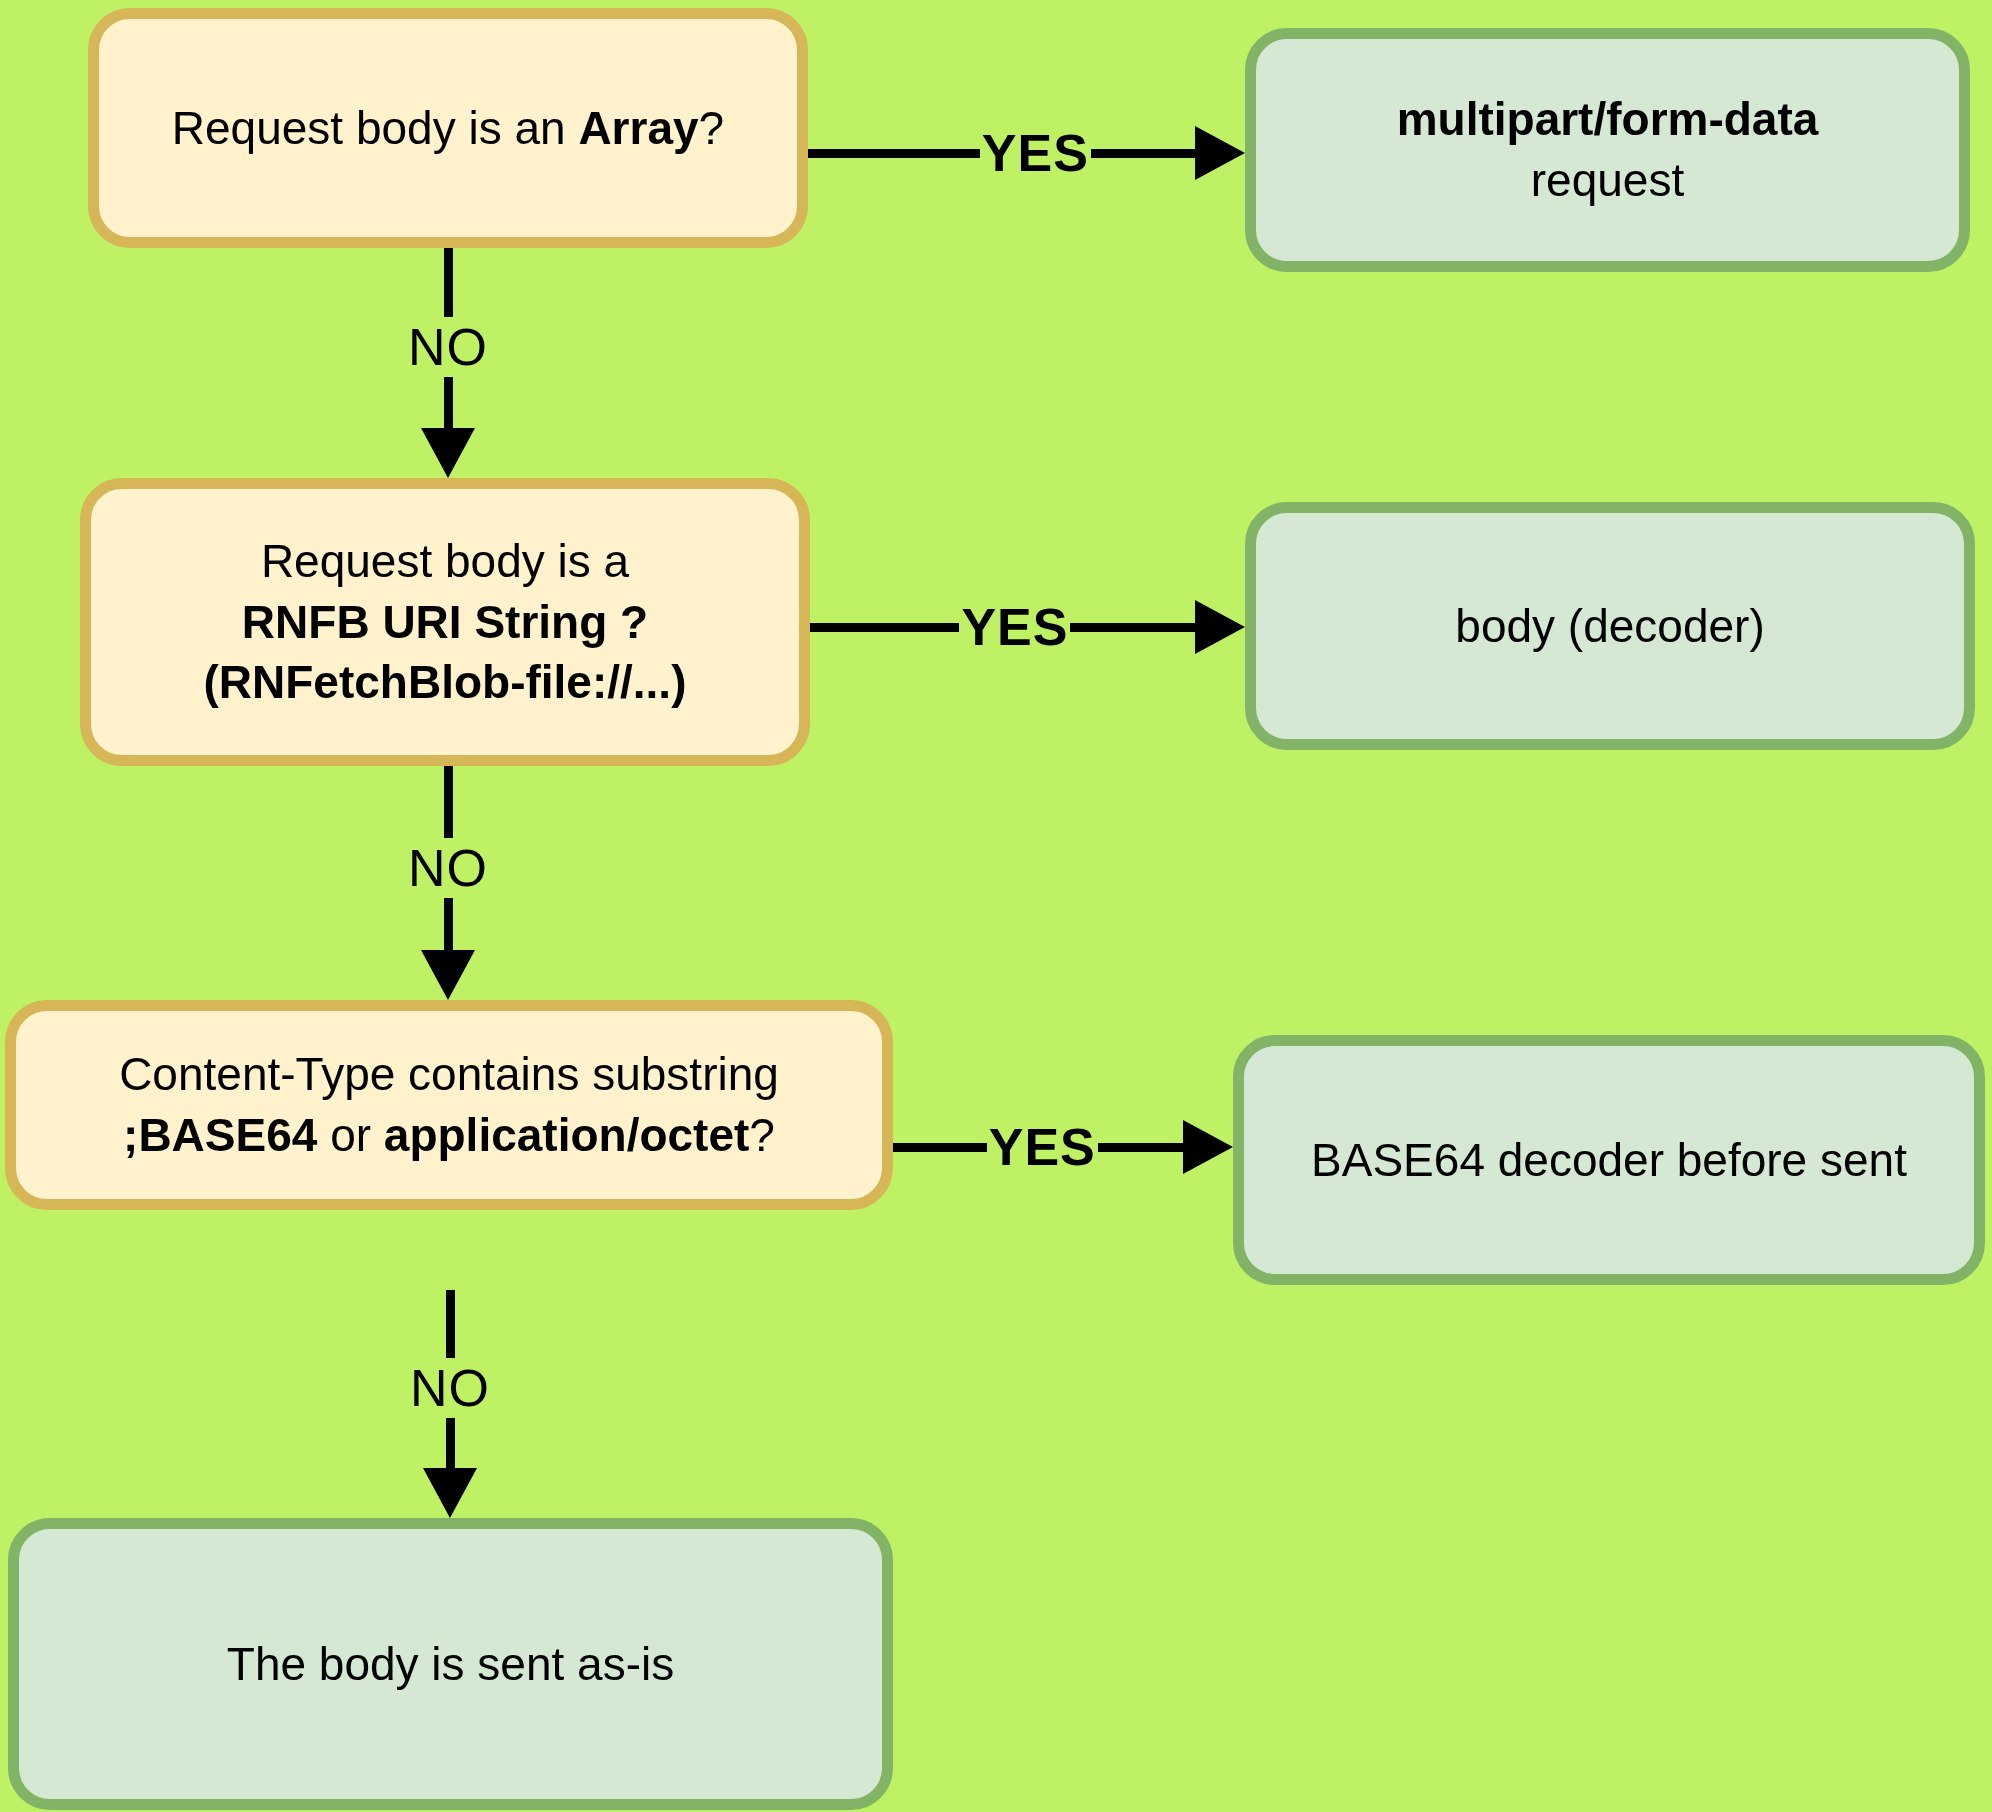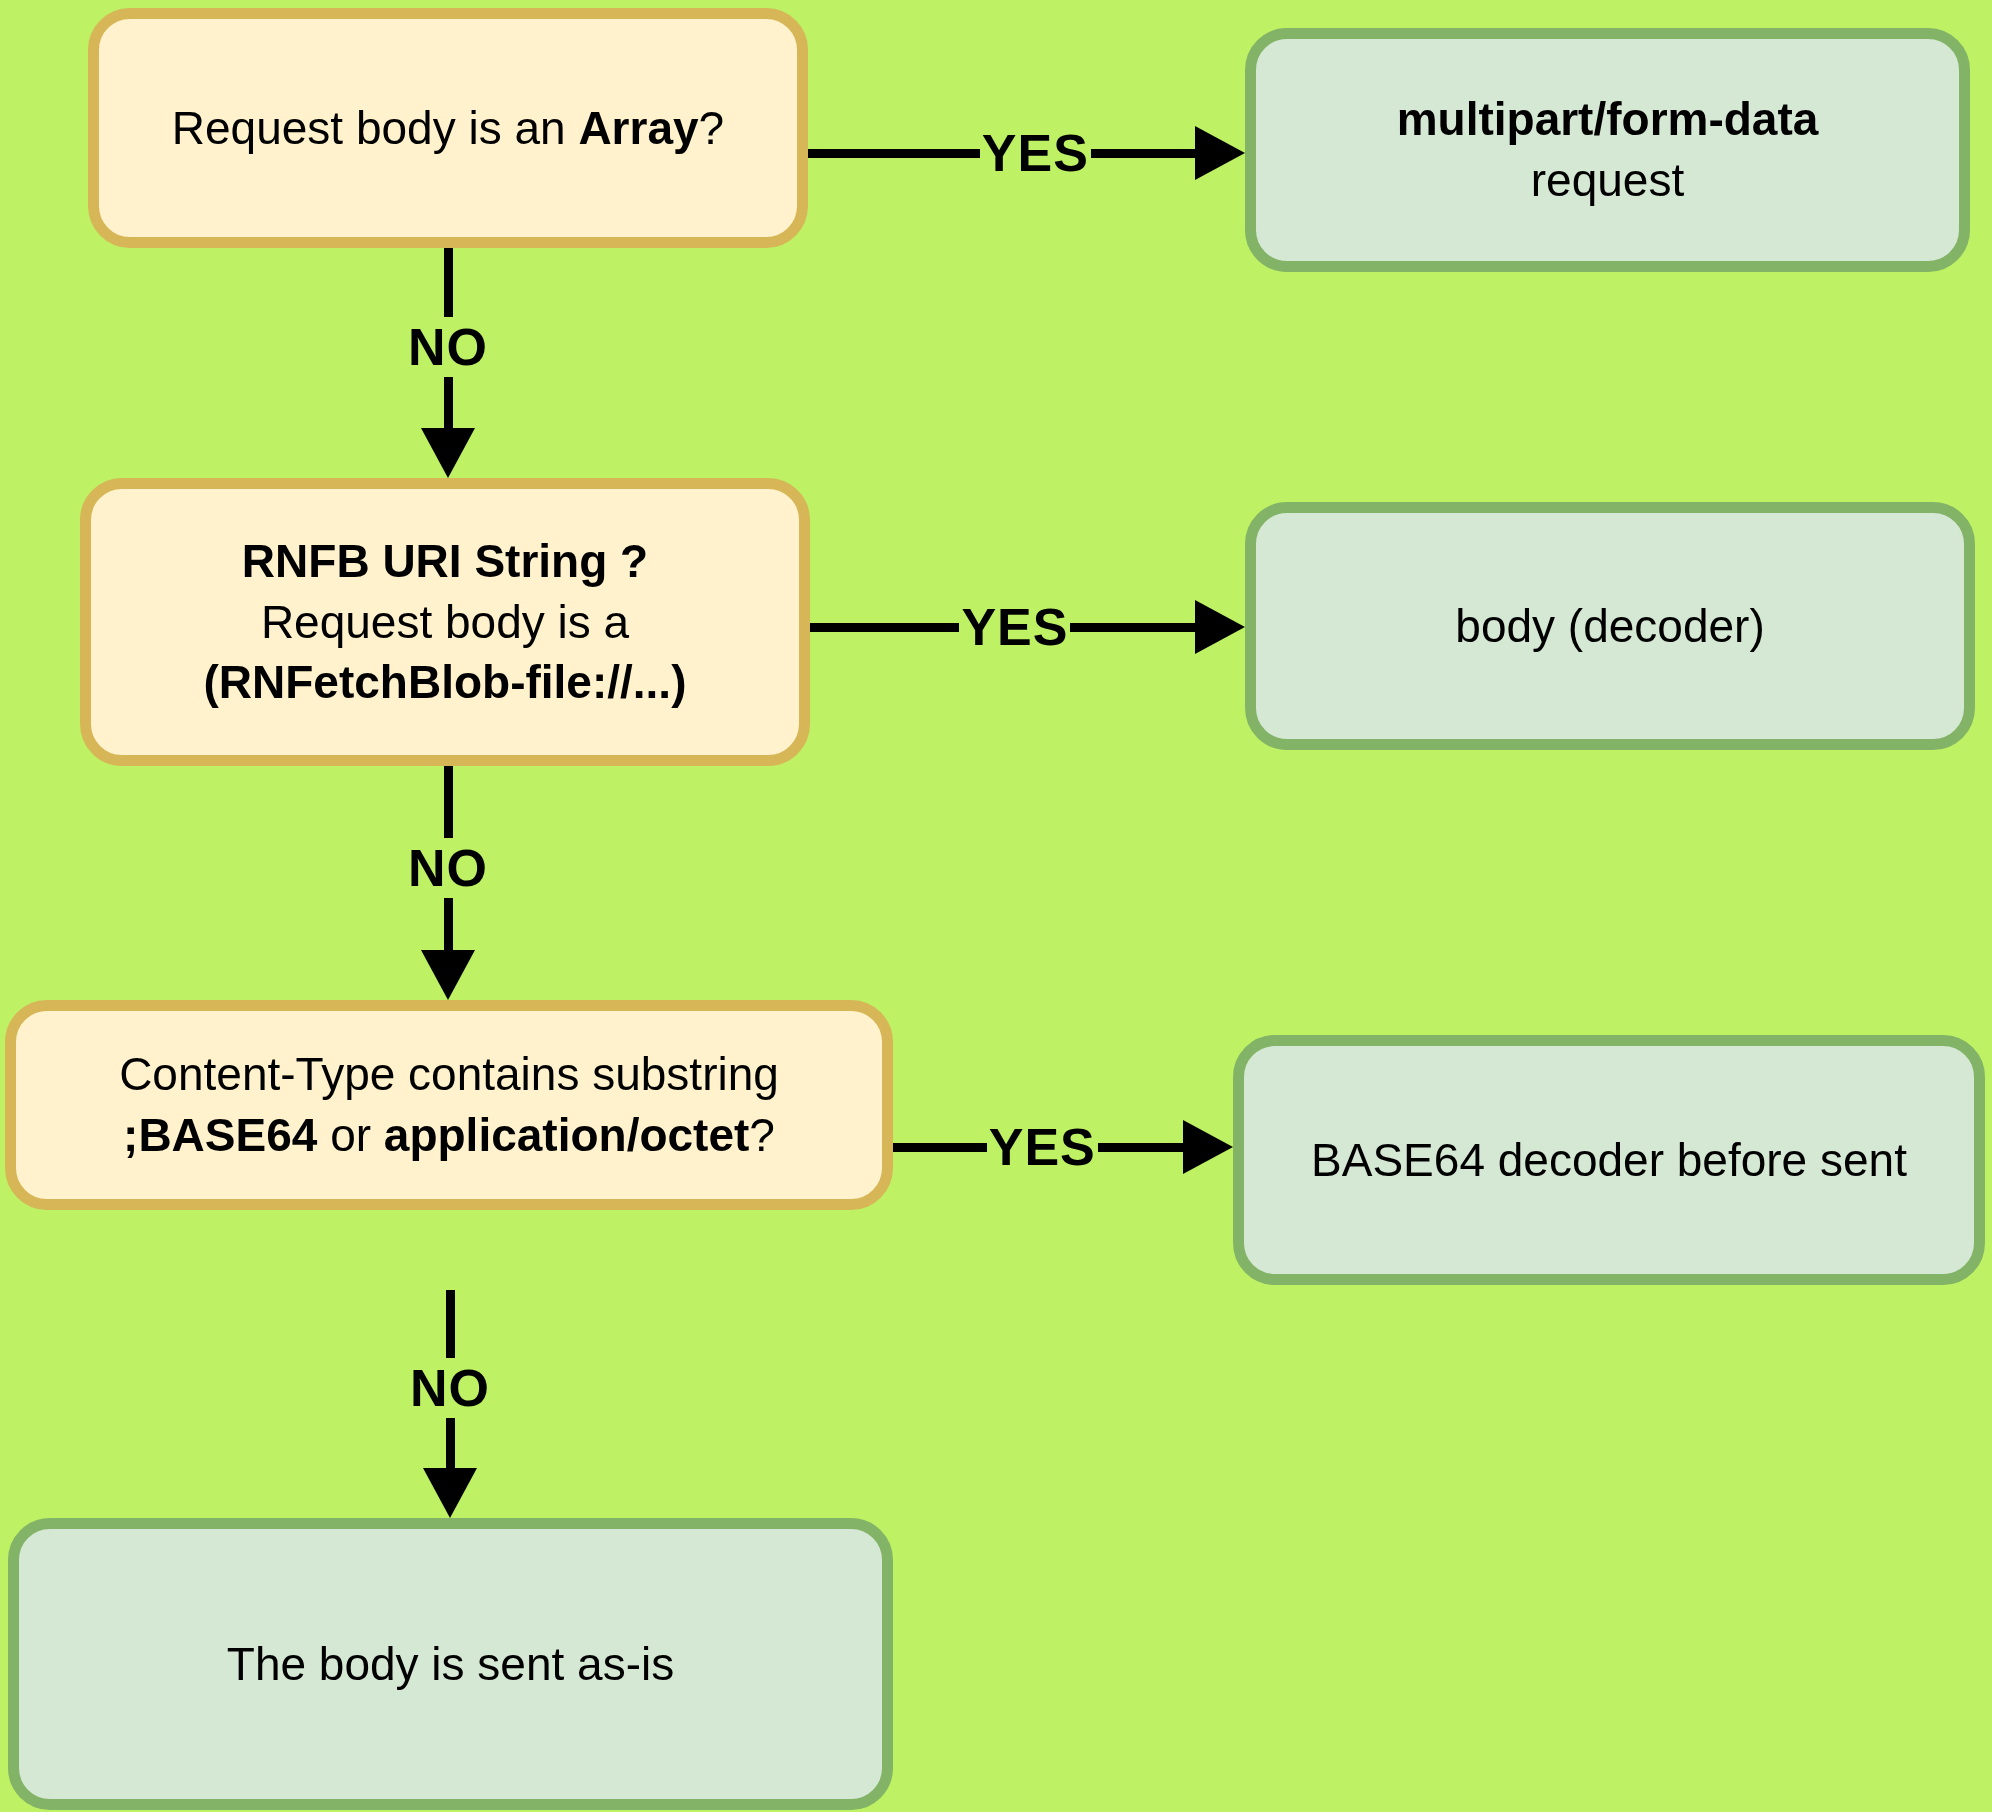--- a/index.html
+++ b/index.html
@@ -66,21 +66,21 @@
 
   
   .vconn {
     position: absolute;
     display: flex;
     flex-direction: column;
     align-items: center;
   }
   .vconn .seg { width: 9px; background: var(--line, #000); }
   .vconn .lbl {
-    font-weight: bold;
+    font-weight: normal;
     font-size: 52px;
     letter-spacing: 1px;
     padding: 4px 0;
     line-height: 1;
   }
   .vconn .head {
     width: 0; height: 0;
     border-left: 27px solid transparent;
     border-right: 27px solid transparent;
     border-top: 50px solid var(--line, #000);
@@ -131,22 +131,22 @@
   </div>
 
   <div class="vconn" id="no1">
     <div class="seg s1"></div>
     <div class="lbl">NO</div>
     <div class="seg s2"></div>
     <div class="head"></div>
   </div>
 
   <div class="box q" id="q2">
+    <div><span>Request body is a</span></div>
     <div><span class="b">RNFB URI String ?</span></div>
-    <div><span>Request body is a</span></div>
     <div><span class="b">(RNFetchBlob-file://...)</span></div>
   </div>
 
   <div class="hconn" id="yes2">
     <div class="seg s1"></div>
     <div class="lbl">YES</div>
     <div class="seg s2"></div>
     <div class="head"></div>
   </div>
 

